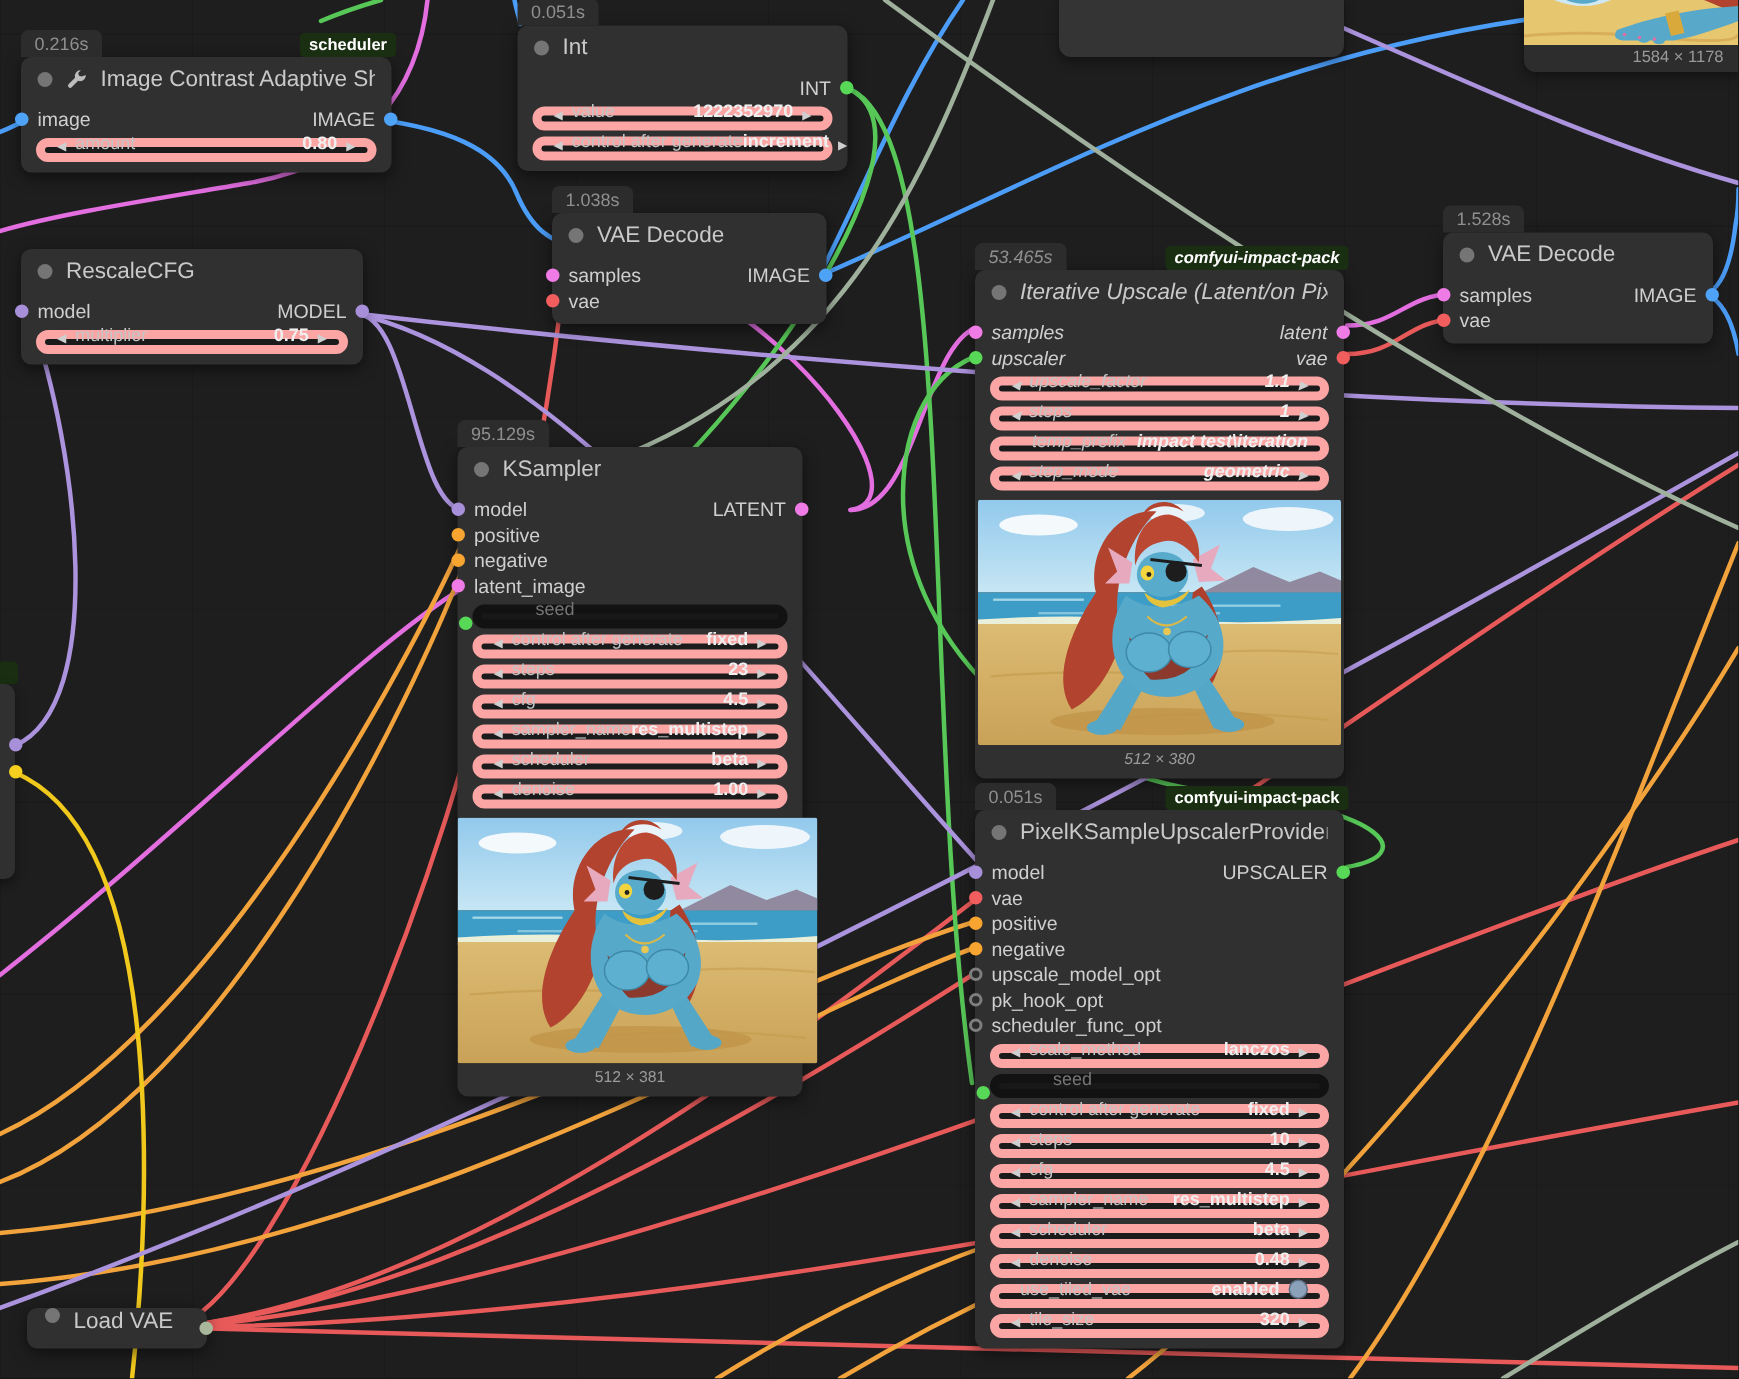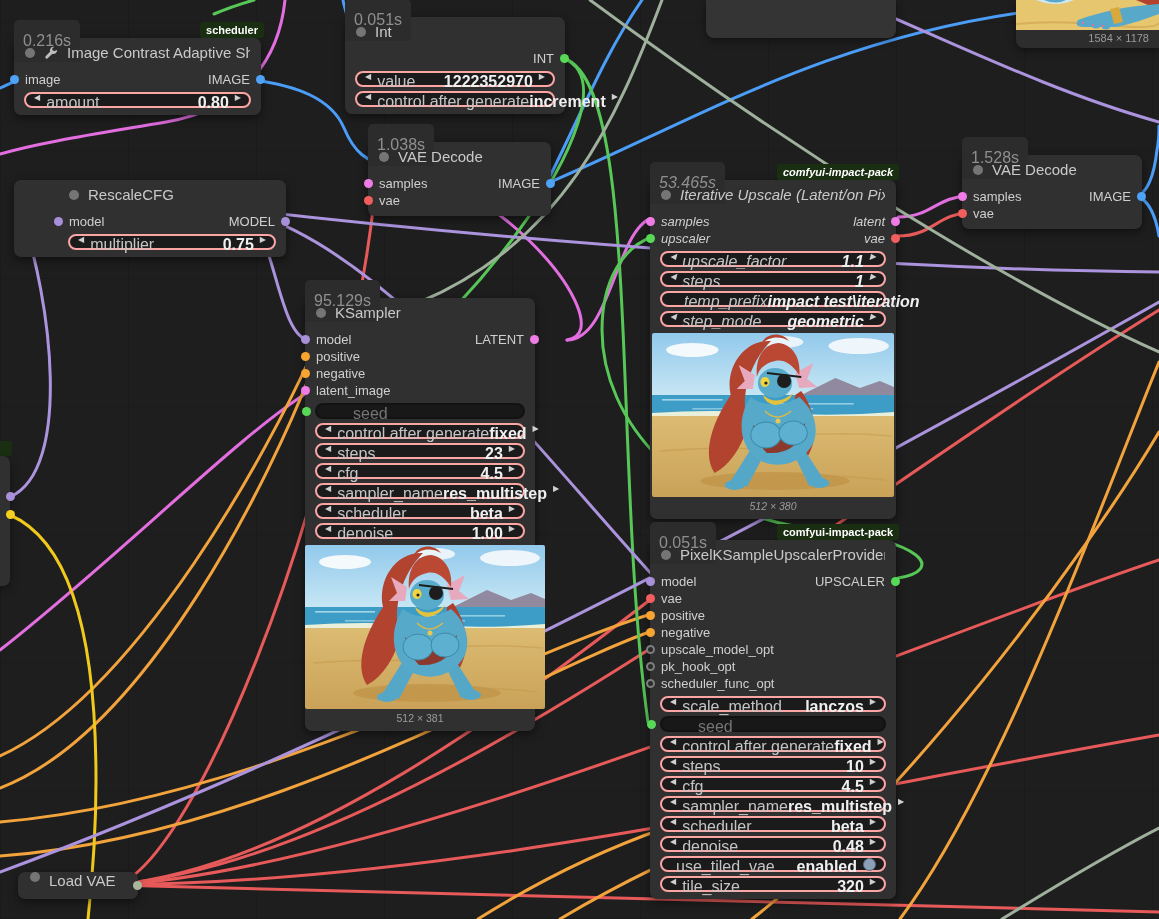--- a/index.html
+++ b/index.html
@@ -7,34 +7,34 @@
     font-family:"Liberation Sans",sans-serif;
     background-image:repeating-linear-gradient(90deg,rgba(0,0,0,.10) 0 1px,transparent 1px 128px),
                      repeating-linear-gradient(0deg,rgba(0,0,0,.10) 0 1px,transparent 1px 128px)}
   #wire-layer{position:absolute;inset:0;z-index:1}
   .node{position:absolute;z-index:2;background:#303030;border-radius:7px;
     box-shadow:0 3px 10px rgba(0,0,0,.5);padding-bottom:7px}
   .node.collapsed{padding:0;height:27px;display:flex;align-items:flex-start;gap:9px;padding:0 12px}
   .nheader{height:29px;display:flex;align-items:center;gap:9px;padding:0 11px}
   .ctrl-dot{width:10px;height:10px;border-radius:50%;background:#757575;flex:none}
   .ntitle{font-size:15px;color:#c9c9c9;white-space:nowrap;overflow:hidden}
-  .timer{position:absolute;left:0;top:-18px;height:18px;line-height:18px;padding:12px 9px;
-    background:#2c2c2c;border-radius:5px 5px 0 0;font-size:16px;color:#8f8f8f;z-index:-1}
+  .timer{position:absolute;left:0;top:-18px;height:18px;line-height:18px;padding:0 9px;
+    background:#2c2c2c;border-radius:5px 5px 0 0;font-size:12px;color:#8f8f8f;z-index:-1}
   .pack{position:absolute;right:-3px;top:-16px;height:16px;line-height:16px;padding:0 6px;
     background:#1a2f12;border-radius:3px;font-size:11px;font-weight:bold;color:#fff}
   .rows{padding-top:4px}
   .row{height:17px;display:flex;align-items:center;padding:0 11px;position:relative;
     font-size:13px;color:#cfcfcf}
   .row .out-lbl{margin-left:auto}
   .dot{position:absolute;width:9px;height:9px;border-radius:50%;top:4px}
   .dot.in{left:-4px}.dot.out{right:-4px}
   .dot.opt{background:#2b2b2b;border:2px solid #7e7e7e;box-sizing:border-box}
   .widgets{display:flex;flex-direction:column;gap:4px;padding:4px 10px 0}
-  .widget{position:relative;height:16px;border-radius:8px;background:#1b1b1b;border:2px solid #fca5a5;
-    display:flex;align-items:flex-start;padding:0 8px;font-size:16px;color:#c4c4c4;box-sizing:border-box}
+  .widget{position:relative;height:16px;border-radius:8px;background:#1b1b1b;border:6px solid #fca5a5;
+    display:flex;align-items:flex-end;padding:0 8px;font-size:12px;color:#c4c4c4;box-sizing:border-box}
   .wlabel{margin-left:6px;white-space:nowrap}
   .wvalue{margin-left:auto;color:#efefef;font-weight:600;white-space:nowrap}
   .arr{font-size:8px;color:#cfcfcf;line-height:1}
   .arr-l::before{content:"\25C0"}
   .arr-r::before{content:"\25B6";margin-left:6px}
   .widget.textw{padding-left:16px}
   .widget.seedw{background:#181818;border-color:#121212;color:#757575}
   .widget.seedw .wlabel{margin-left:28px;color:#757575}
   .seed-dot{position:absolute;left:-15px;top:2px;width:9px;height:9px;border-radius:50%}
   .knob{width:13px;height:13px;border-radius:50%;background:#8ba1b9;border:1px solid #5c6d80;
@@ -234,21 +234,21 @@
           <span class="arr arr-r"></span>
         </div>
         <div class="widget">
           <span class="arr arr-l"></span>
           <span class="wlabel">control after generate</span>
           <span class="wvalue">increment</span>
           <span class="arr arr-r"></span>
         </div>
       </div>
     </div>
-    <div class="node" style="left: 14px; top: 180px; width: 228px; padding-left: 44px;">
+    <div class="node" style="left: 14px; top: 166px; width: 228px;">
       <div class="nheader">
         <span class="ctrl-dot"></span>
         <span class="ntitle">RescaleCFG</span>
       </div>
       <div class="rows">
         <div class="row">
           <span class="dot in" style="background: rgb(168, 143, 217);"></span>
           <span class="in-lbl">model</span>
           <span class="out-lbl">MODEL</span>
           <span class="dot out" style="background: rgb(168, 143, 217);"></span>

